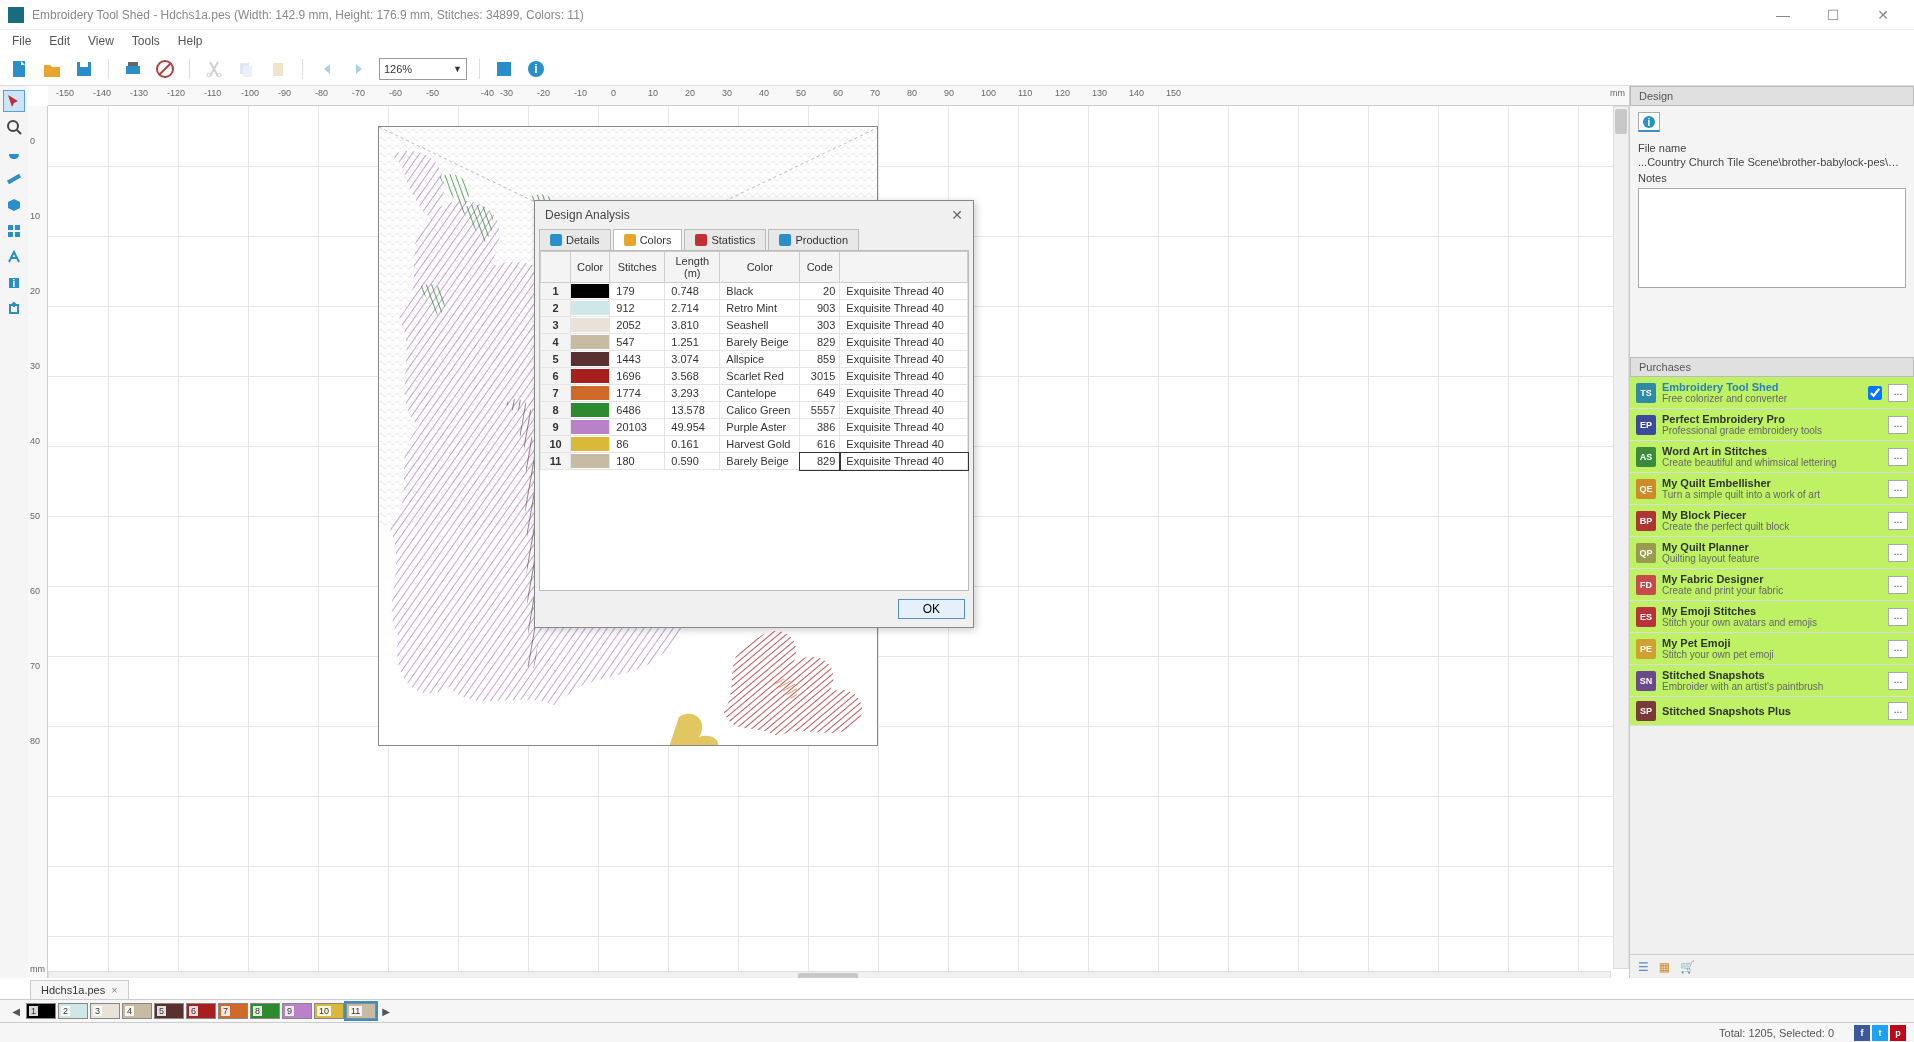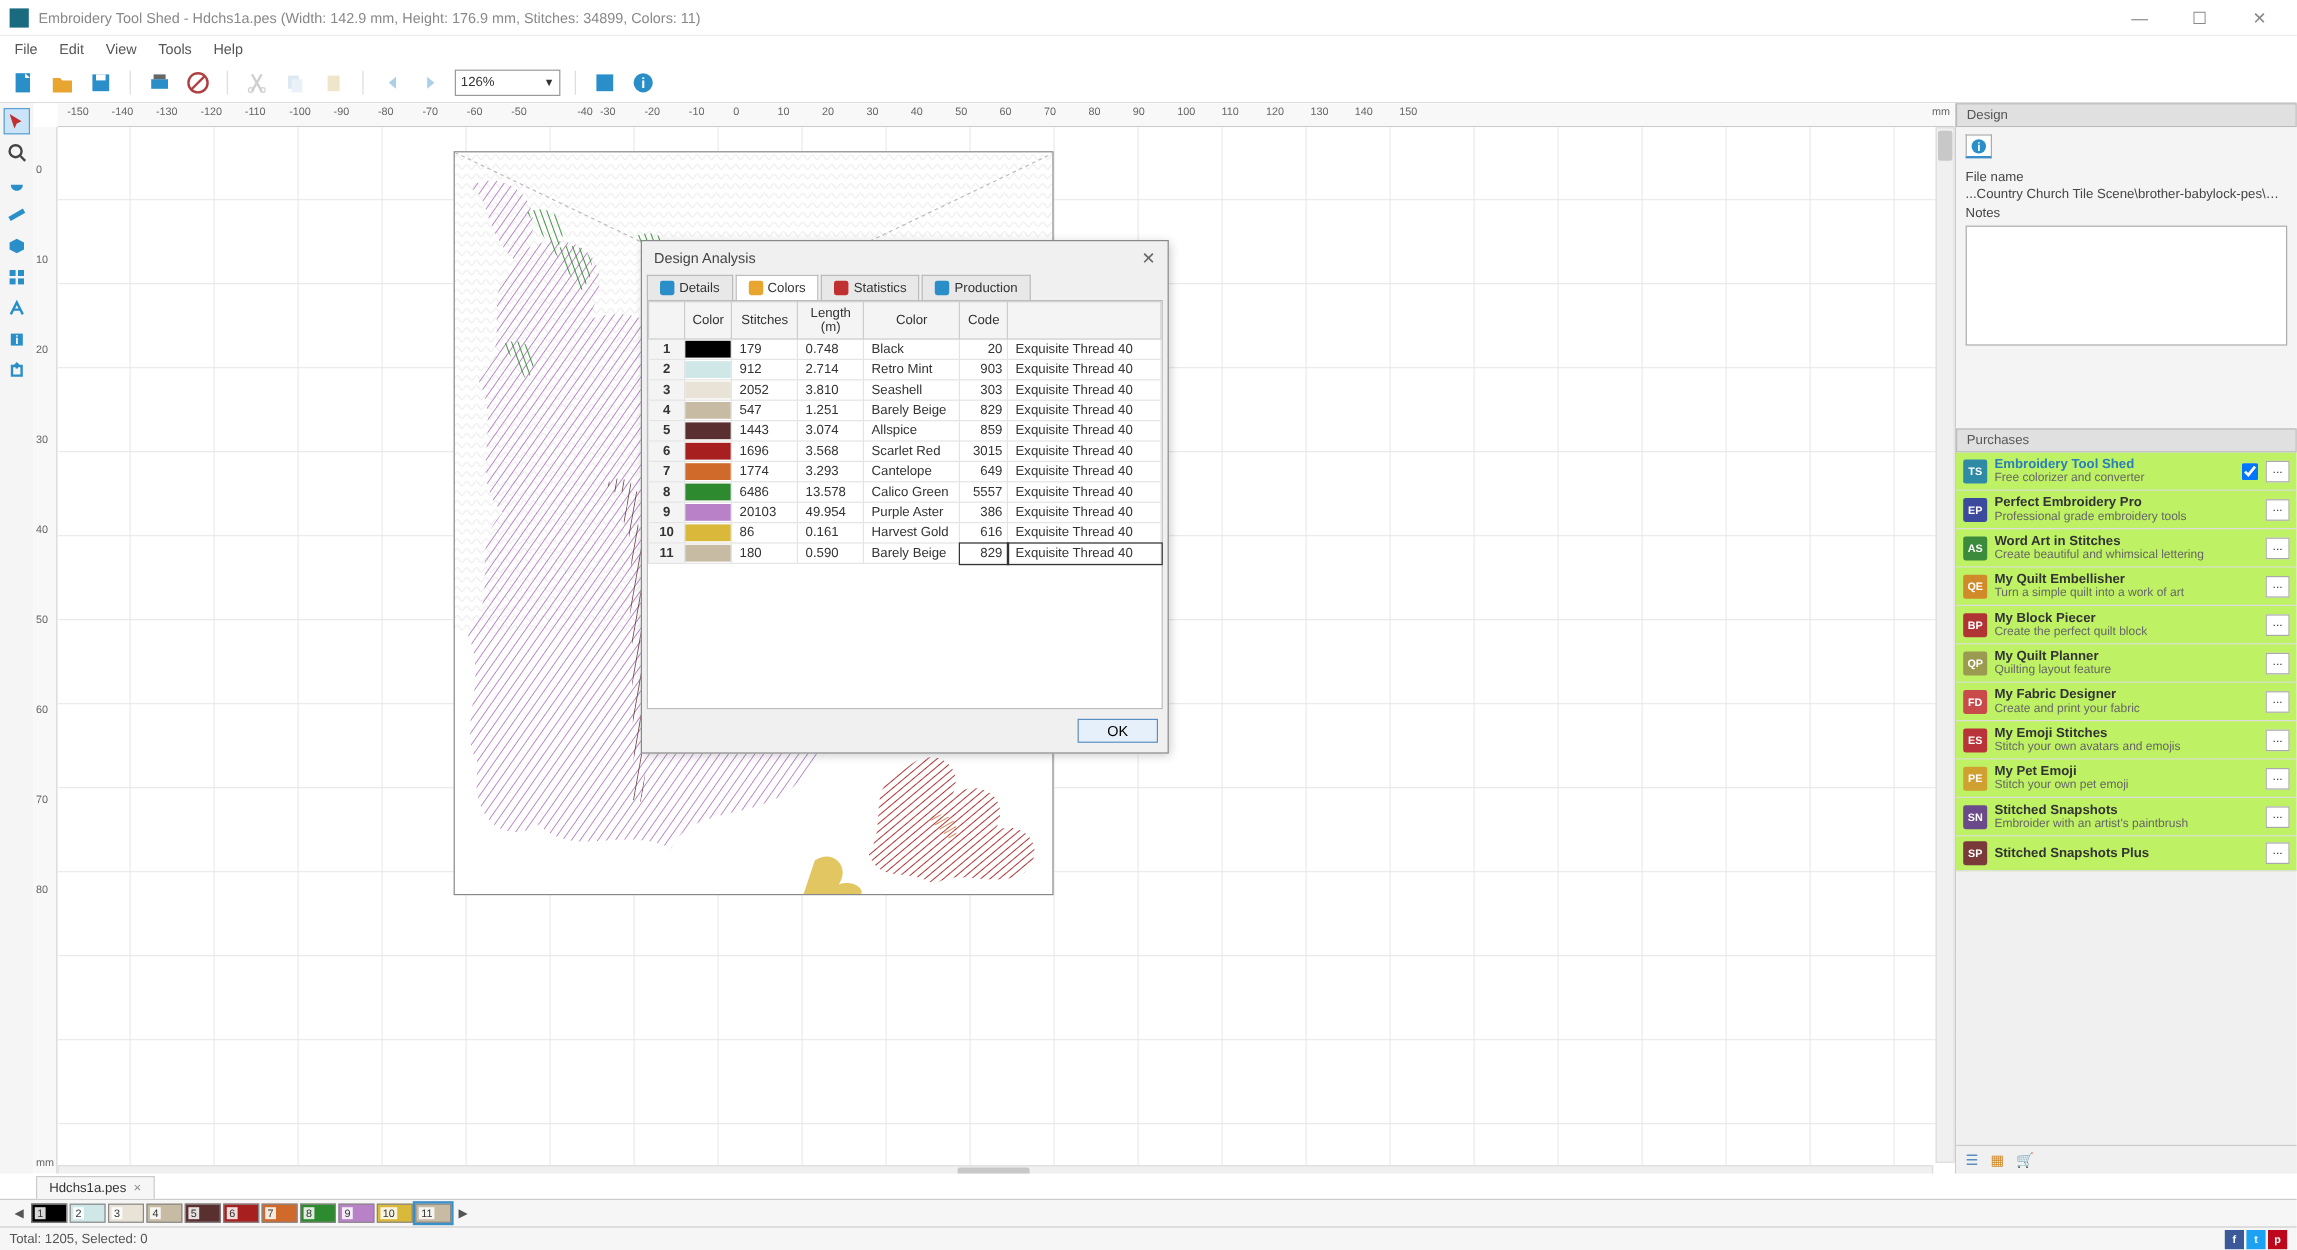--- a/index.html
+++ b/index.html
@@ -69,21 +69,21 @@
 .doctabs { height: 22px; display: flex; align-items: flex-end; padding-left: 30px; border-bottom: 1px solid #ccc; background: #fff; }
 .doctab { padding: 3px 10px; border: 1px solid #ccc; border-bottom: none; background: #f6f6f6; font-size: 11px; display: flex; align-items: center; gap: 6px; }
 
 
 .chiprow { height: 22px; display: flex; align-items: center; background: #f6f6f6; padding: 0 8px; gap: 2px; }
 .chiprow .arrow { width: 16px; text-align: center; color: #555; cursor: pointer; font-size: 10px; }
 .chip { width: 30px; height: 16px; border: 1px solid #888; display: flex; align-items: center; justify-content: center; font-size: 10px; color: #333; position: relative; }
 .chip .num { position: absolute; left: 2px; background: rgba(255,255,255,0.85); padding: 0 2px; font-size: 9px; }
 
 
-.statusbar { height: 20px; background: #f6f6f6; border-top: 1px solid #ccc; display: flex; align-items: center; justify-content: space-between; padding: 0 8px; font-size: 11px; color: #555; gap: 20px; }
+.statusbar { height: 20px; background: #f6f6f6; border-top: 1px solid #ccc; display: flex; align-items: center; justify-content: flex-end; padding: 0 8px; font-size: 11px; color: #555; gap: 20px; }
 .social { display: flex; gap: 2px; }
 .sbtn { width: 16px; height: 16px; display: flex; align-items: center; justify-content: center; color: #fff; font-size: 9px; font-weight: bold; }
 
 
 .dialog { position: absolute; left: 534px; top: 200px; width: 440px; background: #f0f0f0; border: 1px solid #888; box-shadow: 2px 2px 8px rgba(0,0,0,0.2); z-index: 100; }
 .dlgtitle { padding: 6px 10px; font-size: 12px; color: #444; display: flex; justify-content: space-between; align-items: center; }
 .dlgtabs { display: flex; padding: 0 4px; gap: 2px; }
 .dtab { padding: 4px 10px; background: #e8e8e8; border: 1px solid #bbb; border-bottom: none; font-size: 11px; display: flex; align-items: center; gap: 4px; cursor: pointer; }
 .dtab.active { background: #fff; }
 .dtab .di { width: 12px; height: 12px; }

